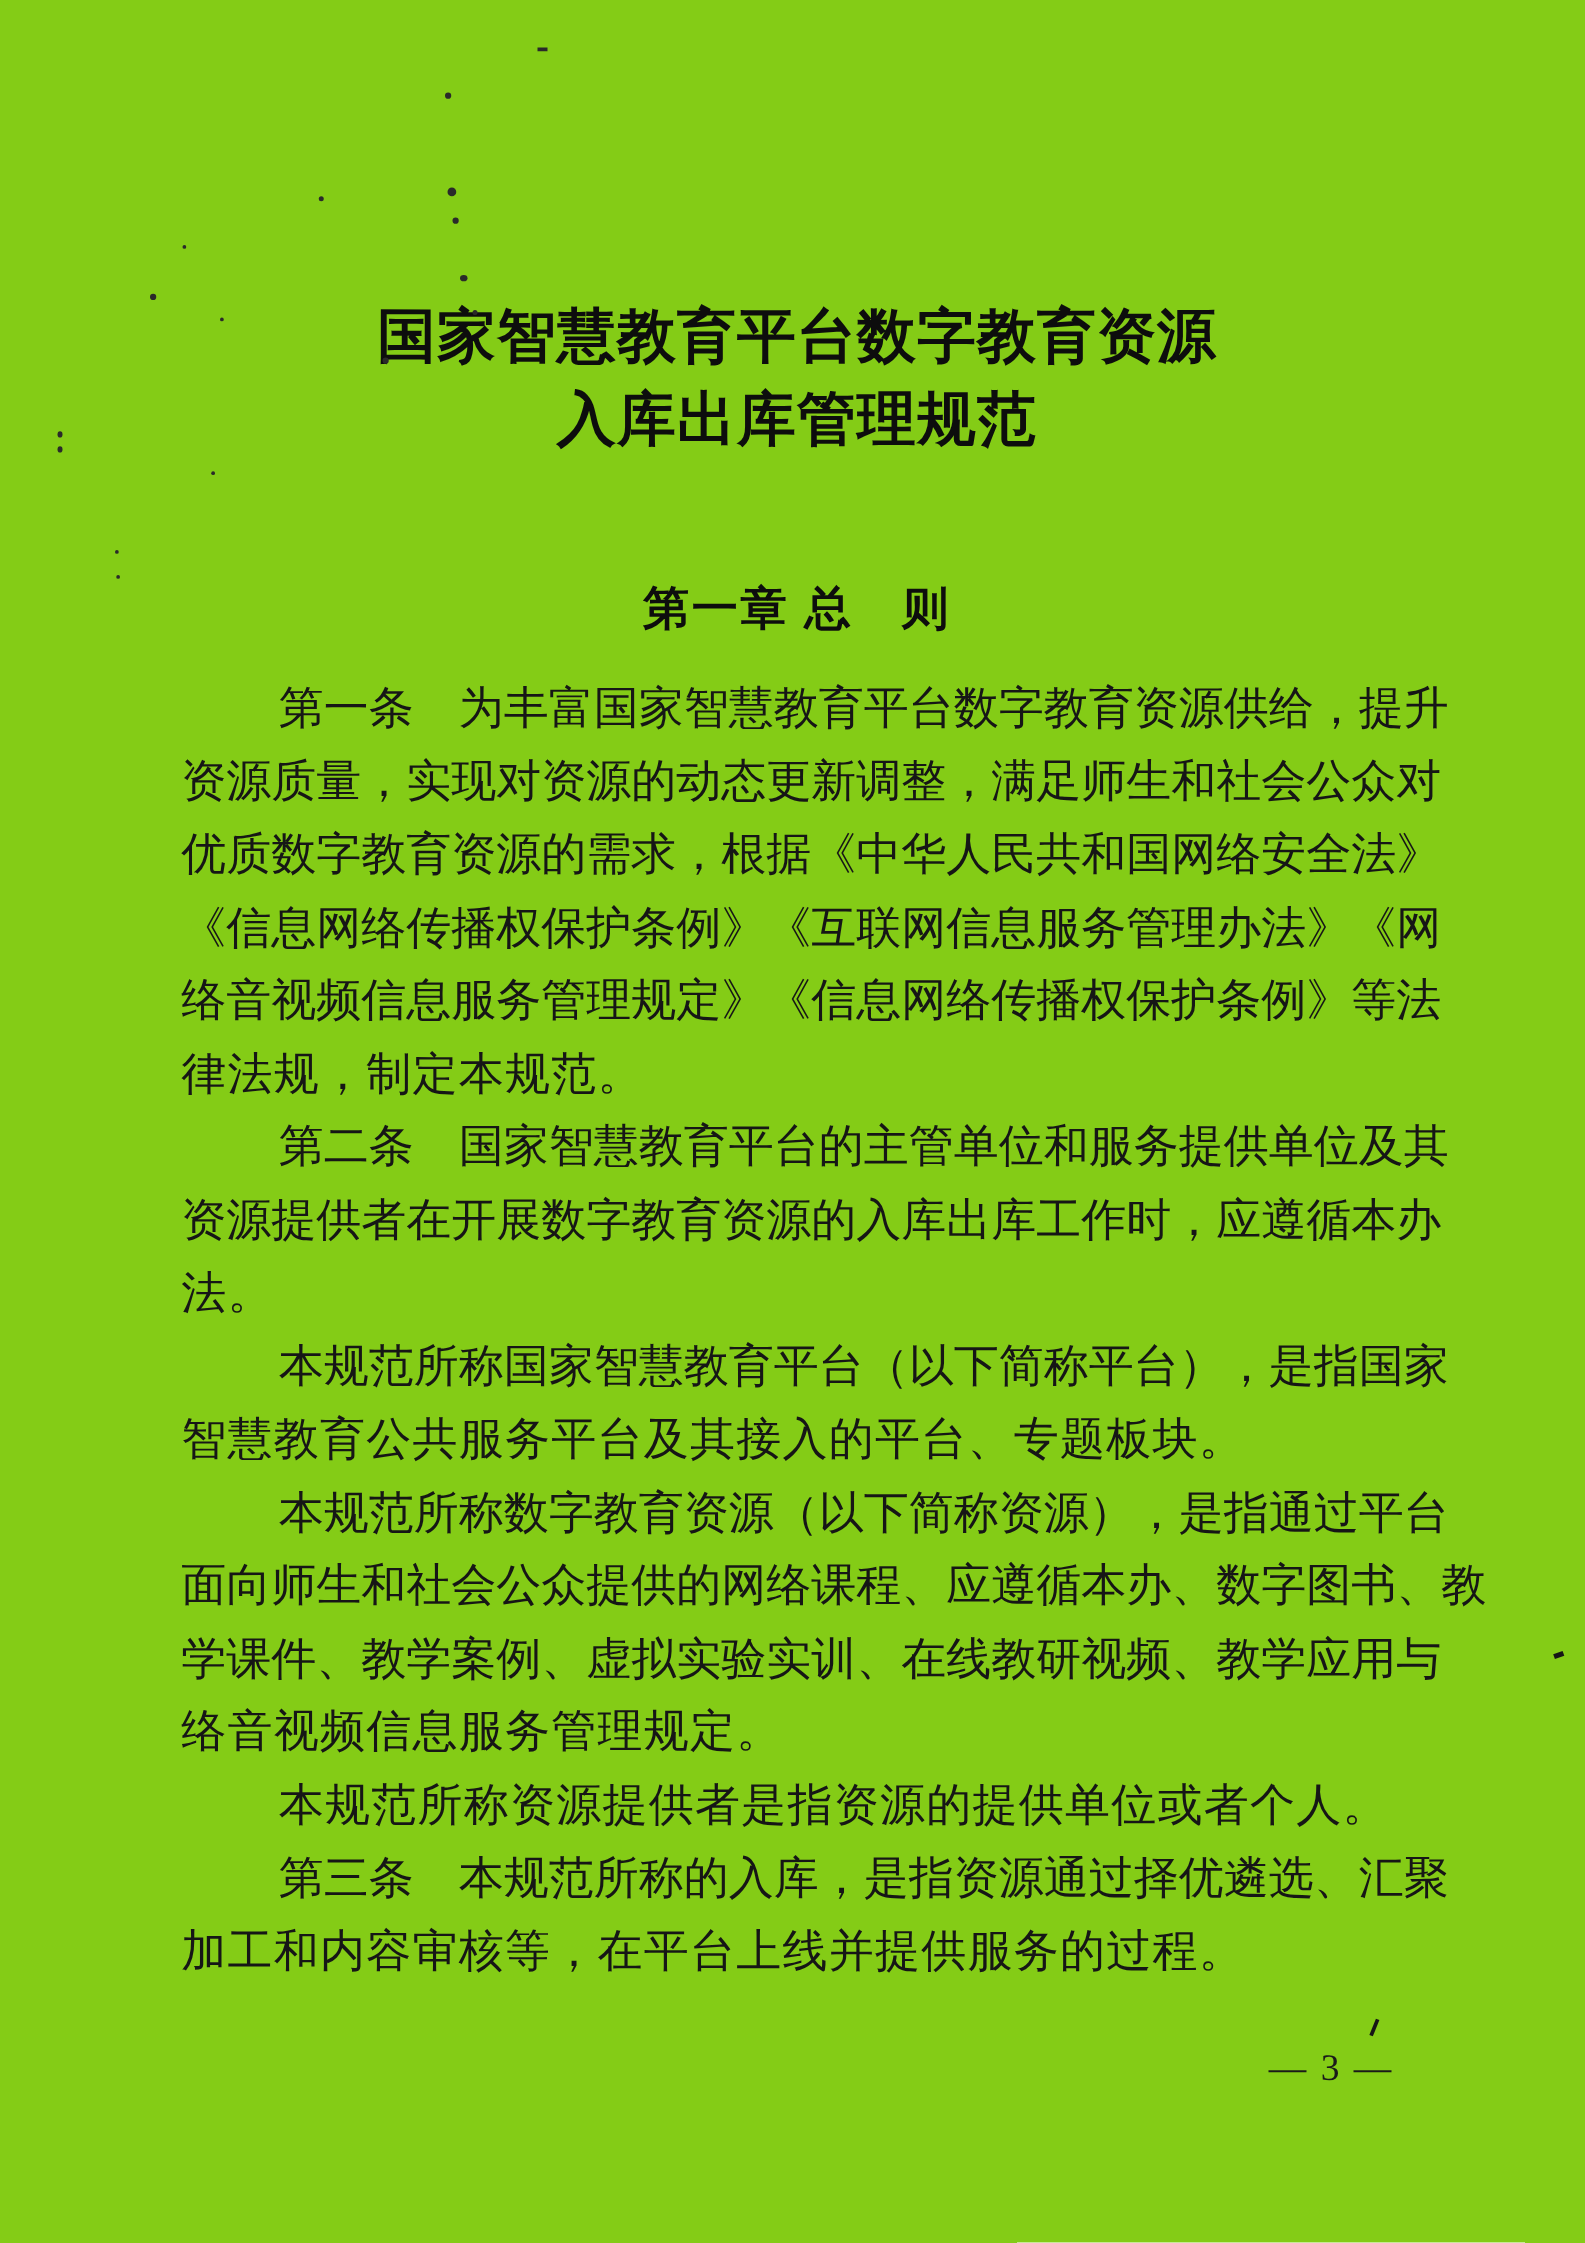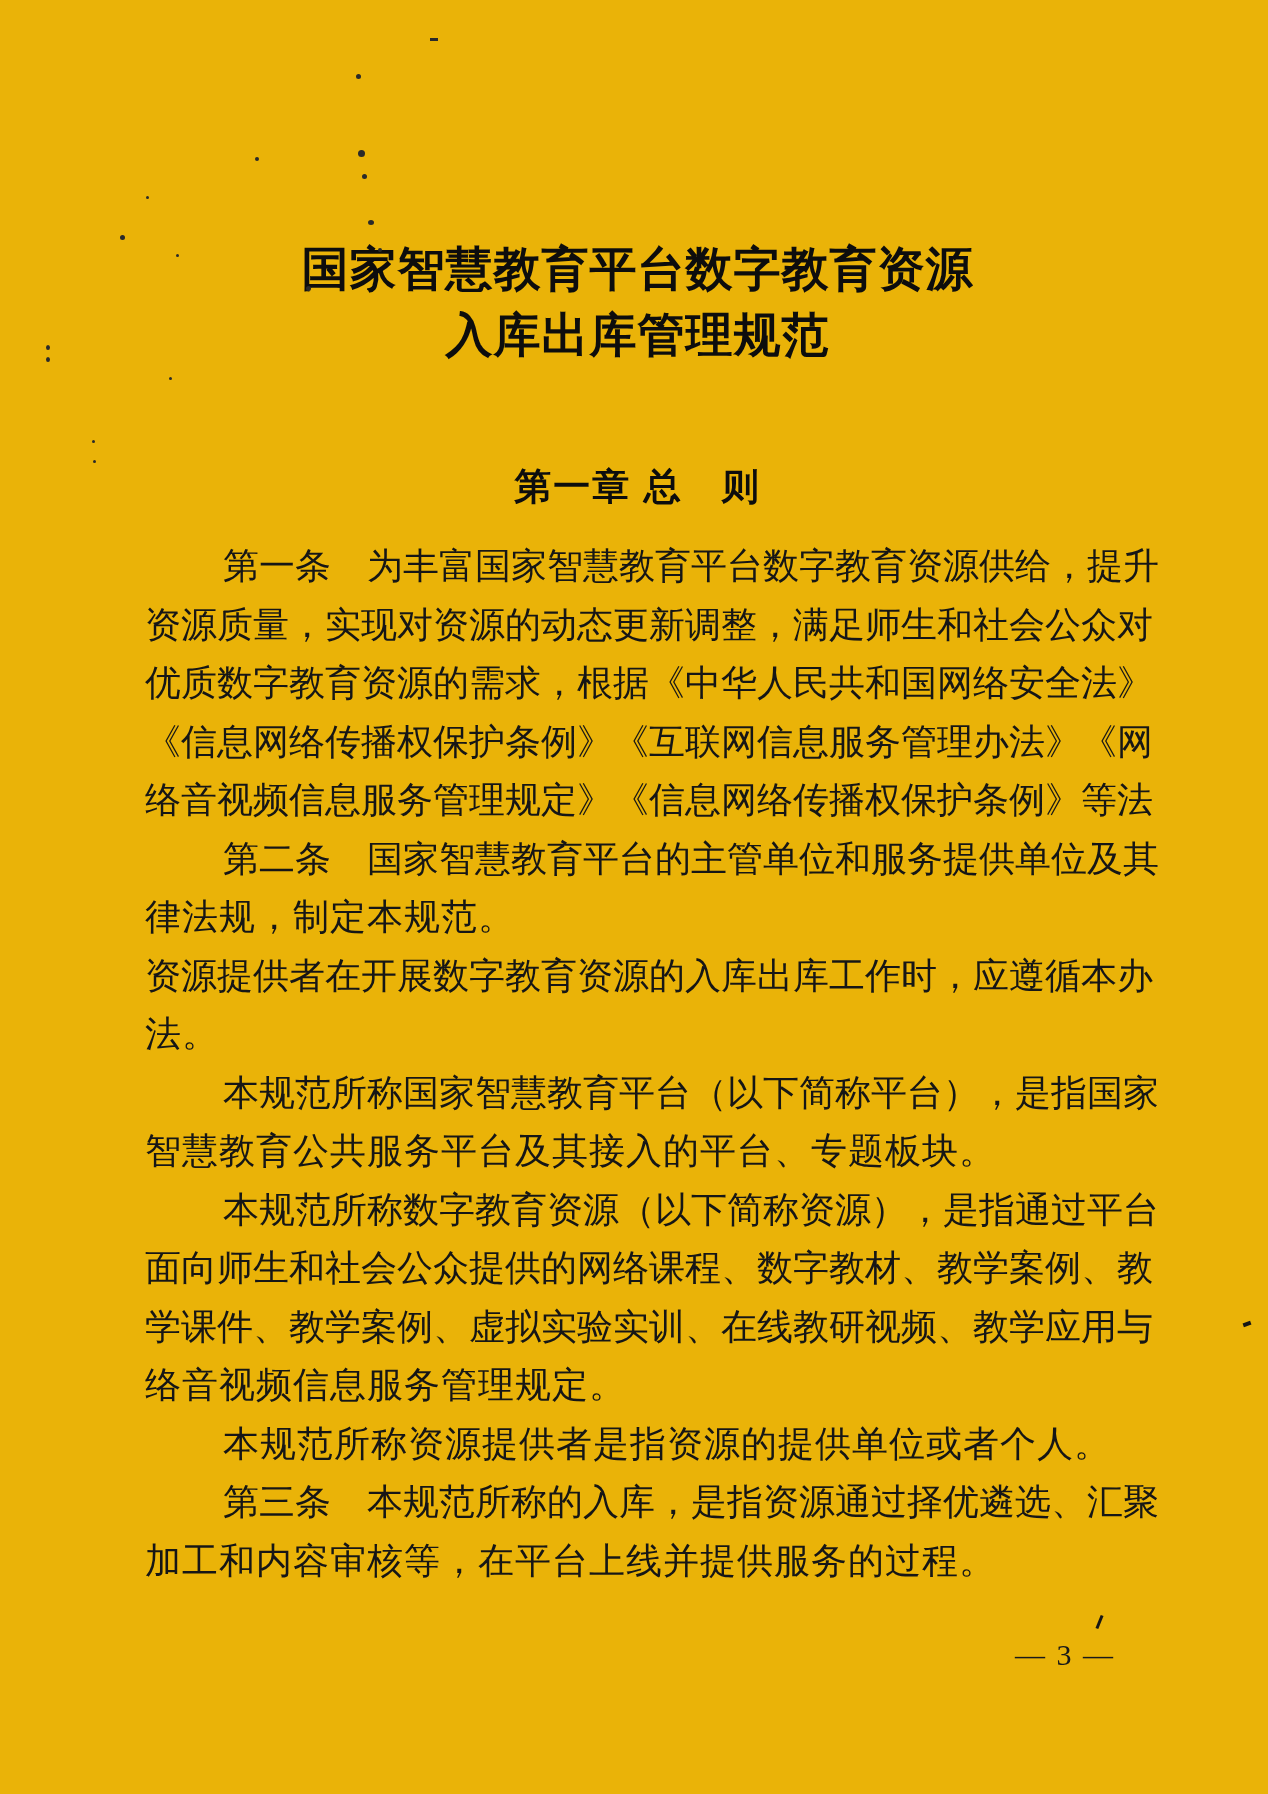--- a/index.html
+++ b/index.html
@@ -4,21 +4,21 @@
 <style>
   html, body {
     margin: 0;
     padding: 0;
     background: #ffffff;
   }
   .page {
     position: relative;
     width: 1268px;
     height: 1794px;
-    background: #eab308;
+    background: #84cc16;
     color: #141414;
     overflow: hidden;
     font-family: "Liberation Serif", serif;
   }
   
   .title-block {
     position: absolute;
     top: 236px;
     left: 145px;
     width: 985px;
@@ -102,28 +102,28 @@
   </div>
 
   <div class="chapter-heading">第一章 总　则</div>
 
   <div class="body-text">
     <div class="bline ind">第一条　为丰富国家智慧教育平台数字教育资源供给，提升</div>
     <div class="bline">资源质量，实现对资源的动态更新调整，满足师生和社会公众对</div>
     <div class="bline">优质数字教育资源的需求，根据《中华人民共和国网络安全法》</div>
     <div class="bline">《信息网络传播权保护条例》《互联网信息服务管理办法》《网</div>
     <div class="bline">络音视频信息服务管理规定》《信息网络传播权保护条例》等法</div>
+    <div class="bline end">律法规，制定本规范。</div>
     <div class="bline ind">第二条　国家智慧教育平台的主管单位和服务提供单位及其</div>
-    <div class="bline end">律法规，制定本规范。</div>
     <div class="bline">资源提供者在开展数字教育资源的入库出库工作时，应遵循本办</div>
     <div class="bline end">法。</div>
     <div class="bline ind">本规范所称国家智慧教育平台（以下简称平台），是指国家</div>
     <div class="bline end">智慧教育公共服务平台及其接入的平台、专题板块。</div>
     <div class="bline ind">本规范所称数字教育资源（以下简称资源），是指通过平台</div>
-    <div class="bline">面向师生和社会公众提供的网络课程、数字教材、教学案例、教</div>
+    <div class="bline">面向师生和社会公众提供的网络课程、应遵循本办、数字图书、教</div>
     <div class="bline">学课件、教学案例、虚拟实验实训、在线教研视频、教学应用与</div>
     <div class="bline end">络音视频信息服务管理规定。</div>
     <div class="bline ind end">本规范所称资源提供者是指资源的提供单位或者个人。</div>
     <div class="bline ind">第三条　本规范所称的入库，是指资源通过择优遴选、汇聚</div>
     <div class="bline end">加工和内容审核等，在平台上线并提供服务的过程。</div>
   </div>
 
   <div class="page-number">— 3 —</div>
 
   <div class="speck" style="left:430px; top:38px; width:8px; height:3px; border-radius:0;"></div>

